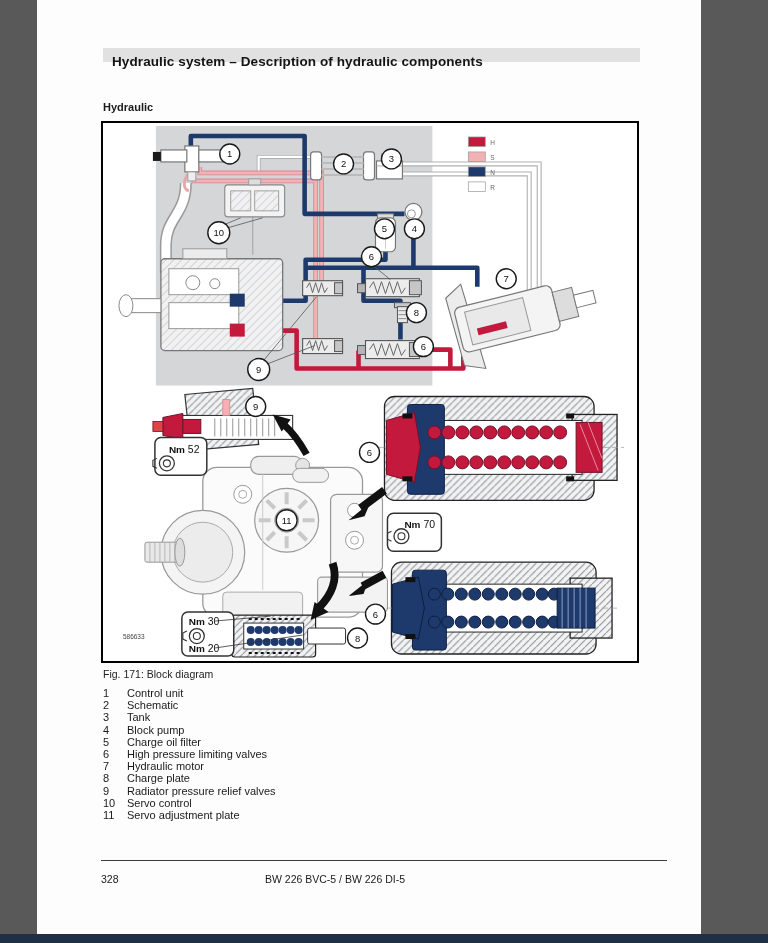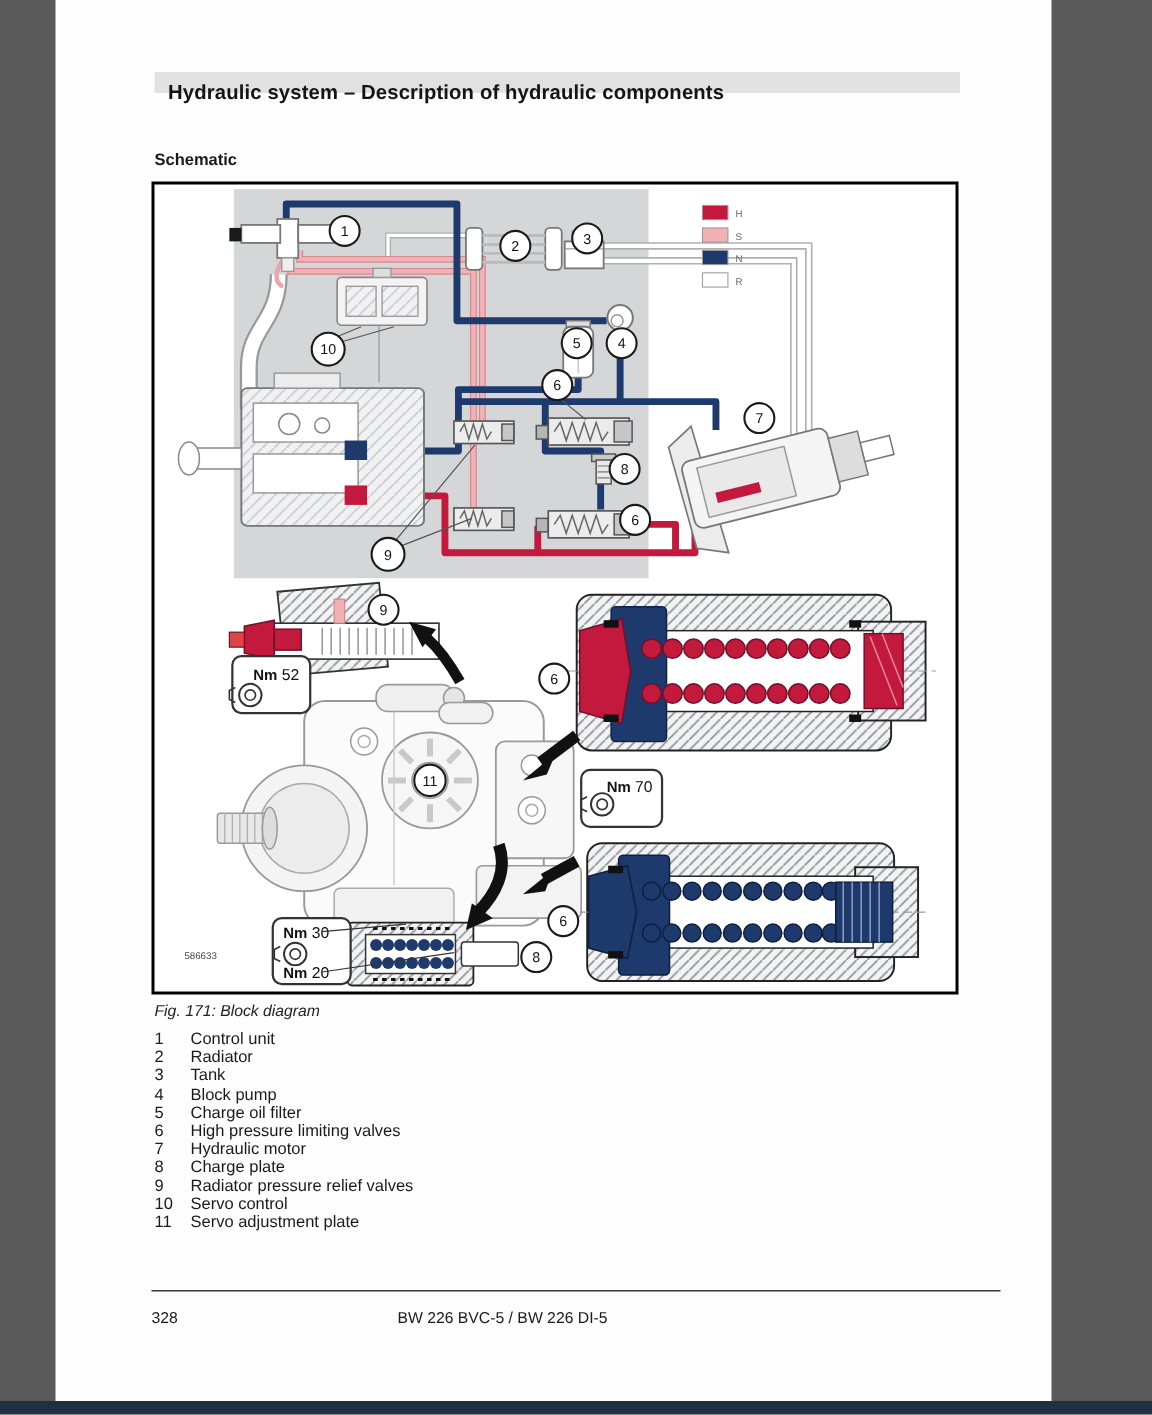--- a/index.html
+++ b/index.html
@@ -12,40 +12,40 @@
   .header-bar{
     position:absolute;left:103px;top:48px;width:537px;height:14px;background:#e1e1e1;
     font-size:13.5px;font-weight:bold;line-height:27px;padding-left:9px;box-sizing:border-box;
     color:#141414;letter-spacing:.1px;
   }
   .section-label{position:absolute;left:103px;top:101px;font-size:11px;font-weight:bold;}
   .figure-frame{
     position:absolute;left:101px;top:121px;width:538px;height:542px;
     border:2px solid #000;background:#fff;box-sizing:border-box;
   }
-  .fig-caption{position:absolute;left:103px;top:668px;font-size:10.5px;font-style:italic;color:#222;}
+  .fig-caption{position:absolute;left:103px;top:668px;font-size:10.5px;color:#222;}
   .legend-list{position:absolute;left:103px;top:687px;font-size:11px;line-height:12.2px;}
   .legend-list .row{white-space:nowrap;}
   .legend-list .num{display:inline-block;width:24px;}
   .footer-rule{position:absolute;left:101px;top:860px;width:566px;height:1px;background:#3a3a3a;}
   .footer-page{position:absolute;left:101px;top:873px;font-size:10.5px;}
   .footer-model{position:absolute;left:84px;top:873px;width:502px;text-align:center;font-size:10.5px;}
   text{font-family:"Liberation Sans",sans-serif;}
   .co{font-size:9.5px;fill:#111;text-anchor:middle;}
   .nm-b{font-size:10px;font-weight:bold;fill:#111;}
   .nm-v{font-size:10.5px;fill:#111;}
   .lg{font-size:6.5px;fill:#666;}
 </style>
 </head>
 <body>
 
 <div class="page"></div>
 
 <div class="header-bar">Hydraulic system – Description of hydraulic components</div>
-<div class="section-label">Schematic</div>
+<div class="section-label">Hydraulic</div>
 
 <div class="figure-frame">
 <svg width="534" height="538" viewBox="0 0 535 539">
   <defs>
     <pattern id="hatchD" width="7" height="7" patternUnits="userSpaceOnUse">
       <rect width="7" height="7" fill="#f3f3f3"></rect>
       <path d="M0,7 L7,0" stroke="#8d929a" stroke-width="1.1"></path>
     </pattern>
     <pattern id="hatchL" width="8" height="8" patternUnits="userSpaceOnUse">
       <rect width="8" height="8" fill="#f1f1f2"></rect>
@@ -447,21 +447,21 @@
           </g>
     </g>
   </g>
 </svg>
 </div>
 
 <div class="fig-caption">Fig. 171: Block diagram</div>
 
 <div class="legend-list">
   <div class="row"><span class="num">1</span><span>Control unit</span></div>
-  <div class="row"><span class="num">2</span><span>Radiator</span></div>
+  <div class="row"><span class="num">2</span><span>Schematic</span></div>
   <div class="row"><span class="num">3</span><span>Tank</span></div>
   <div class="row"><span class="num">4</span><span>Block pump</span></div>
   <div class="row"><span class="num">5</span><span>Charge oil filter</span></div>
   <div class="row"><span class="num">6</span><span>High pressure limiting valves</span></div>
   <div class="row"><span class="num">7</span><span>Hydraulic motor</span></div>
   <div class="row"><span class="num">8</span><span>Charge plate</span></div>
   <div class="row"><span class="num">9</span><span>Radiator pressure relief valves</span></div>
   <div class="row"><span class="num">10</span><span>Servo control</span></div>
   <div class="row"><span class="num">11</span><span>Servo adjustment plate</span></div>
 </div>

